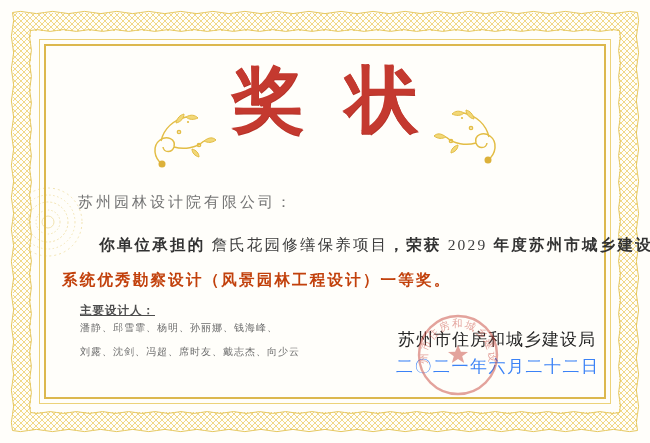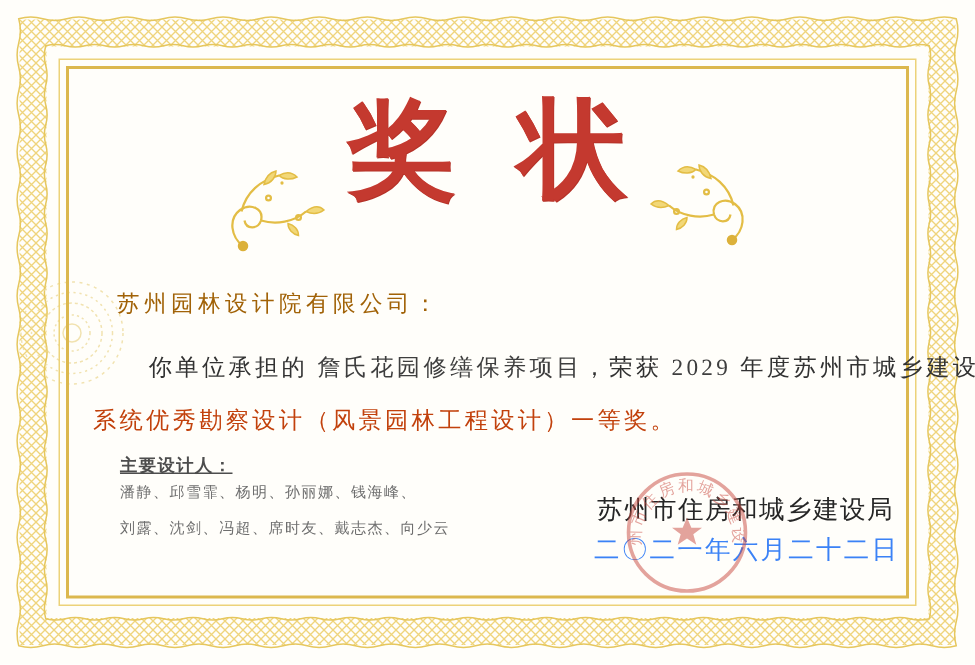--- a/index.html
+++ b/index.html
@@ -12,32 +12,32 @@
   .rule-inner{position:absolute;left:44px;top:44px;right:44px;bottom:44px;border:2px solid #dcb84e;pointer-events:none;}
 
   .title{
     position:absolute;top:64px;left:0;right:0;text-align:center;
     font-size:72px;font-weight:bold;color:#c4392f;
     letter-spacing:42px;padding-left:42px;line-height:1;
     text-shadow:0.5px 0.5px 0 #b53228;
   }
   .recipient{
     position:absolute;left:78px;top:193px;
-    font-size:15px;letter-spacing:3px;color:#a16207;white-space:nowrap;
+    font-size:15px;letter-spacing:3px;color:#737373;white-space:nowrap;
   }
   .body1{
     position:absolute;left:62px;top:235px;width:540px;
     font-size:15.5px;letter-spacing:2.2px;color:#323232;
     text-indent:2.4em;white-space:nowrap;
   }
   .body2{
     position:absolute;left:62px;top:270px;width:540px;
     font-size:15.5px;letter-spacing:2.2px;color:#c2410c;white-space:nowrap;
   }
-  .tpl{font-weight:normal;}
+  .tpl{font-weight:bold;}
   .fill{font-weight:normal;color:#3e3e3e;}
   .designers-label{
     position:absolute;left:80px;top:303px;
     font-family:"Liberation Sans","DejaVu Sans",sans-serif;
     font-size:11.5px;font-weight:bold;color:#4d4d4d;letter-spacing:1px;text-decoration:underline;
   }
   .names{
     position:absolute;left:80px;font-size:10px;color:#6e6e6e;
     letter-spacing:1px;white-space:nowrap;
   }

